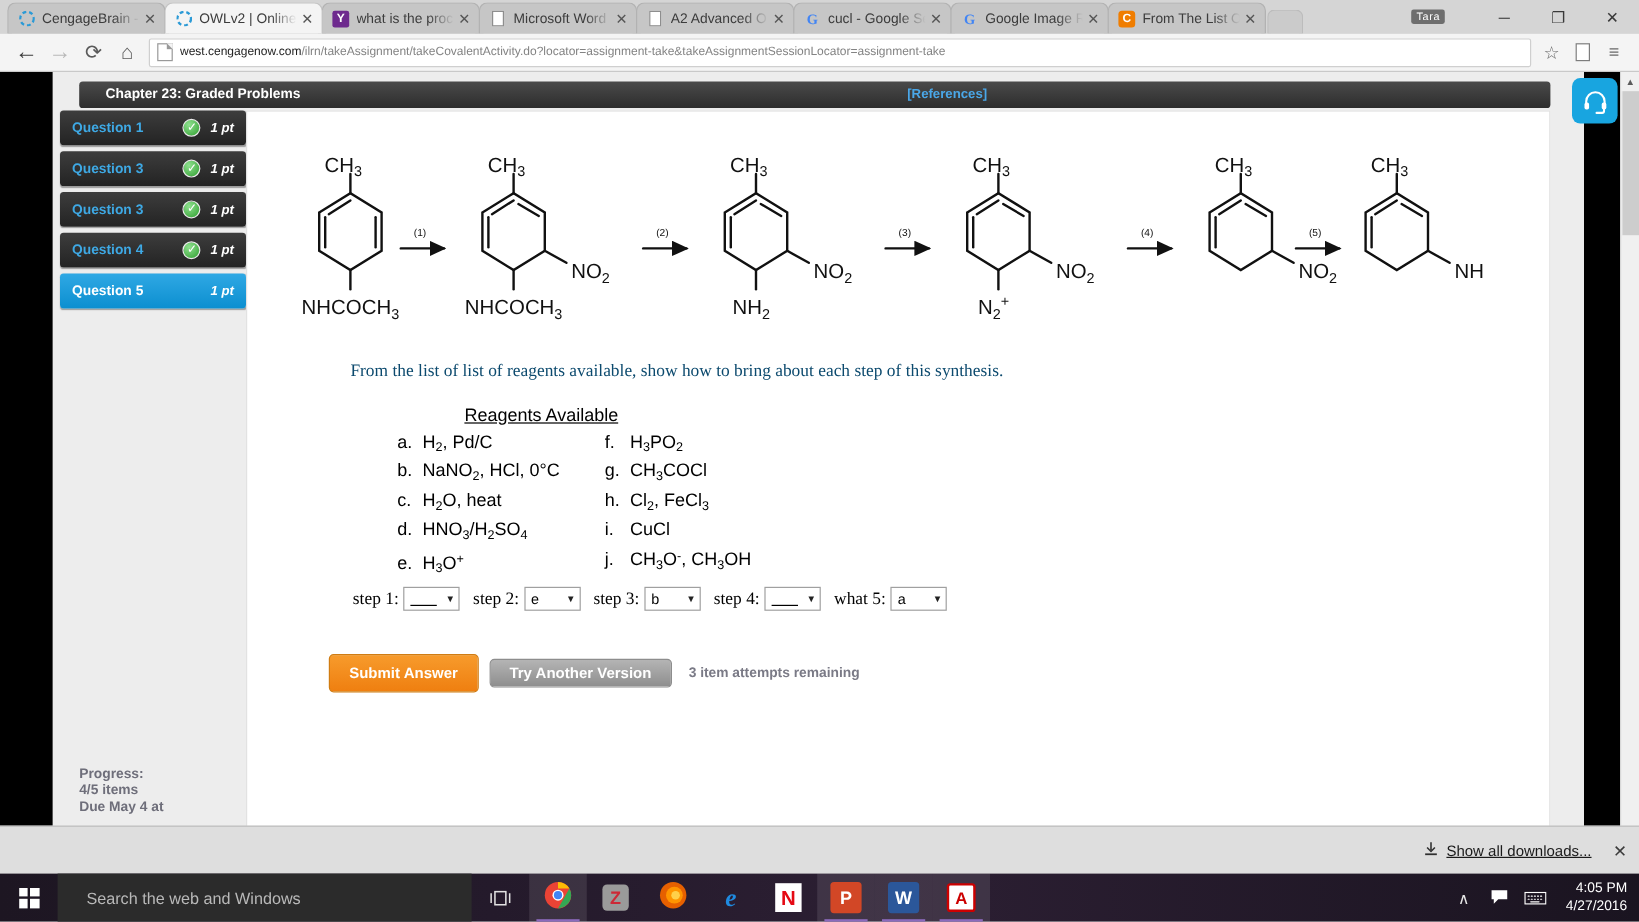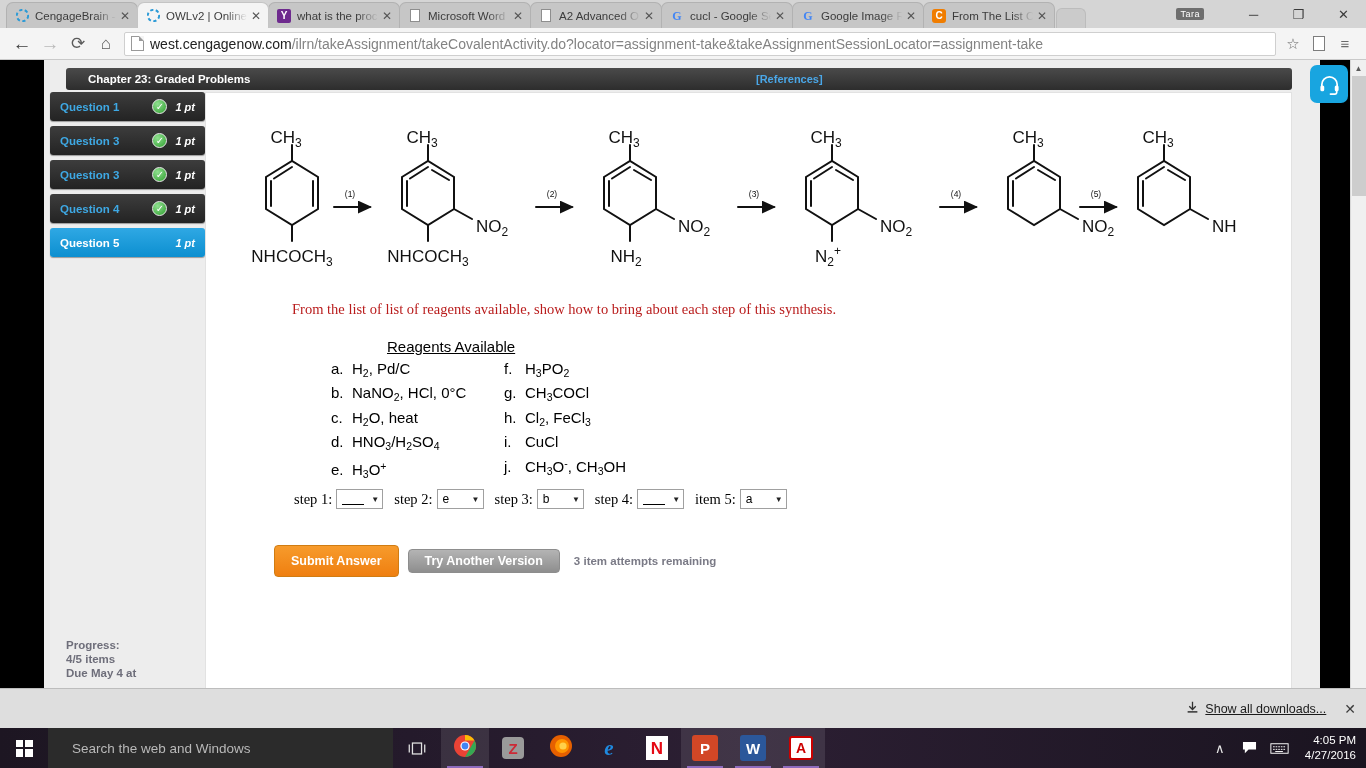--- a/index.html
+++ b/index.html
@@ -60,21 +60,21 @@
 
   
   #toolbar {
     height: 32px; background: #f4f4f4; display: flex; align-items: center;
     padding: 0 8px; border-bottom: 1px solid #c9c9c9;
   }
   .navicon { width: 28px; height: 28px; display: flex; align-items: center; justify-content: center; color: #5a5a5a; }
   #urlbar {
     flex: 1 1 auto; height: 24px; background: #fff; border: 1px solid #cfcfcf;
     border-radius: 2px; display: flex; align-items: center; padding: 0 6px;
-    margin: 0 4px; font-size: 14px;
+    margin: 0 4px; font-size: 10px;
   }
   #urlbar .pagecue { width: 13px; height: 15px; border: 1px solid #999; background:#fff; margin-right: 6px; position: relative; }
   #urlbar .pagecue:after { content:''; position:absolute; right:-1px; top:-1px; border-width:0 5px 5px 0; border-style:solid; border-color:#f4f4f4 #f4f4f4 #999 #999; }
   #urlbar .u-host { color: #222; }
   #urlbar .u-path { color: #838383; }
   .tbicon { width: 26px; height: 26px; display: flex; align-items: center; justify-content: center; color: #6a6a6a; font-size: 15px; }
 
   
   #viewport { position: relative; width: 1366px; height: 660px; background: #fff; overflow: hidden; }
   #leftgutter { position: absolute; left: 0; top: 0; width: 44px; height: 100%; background: #000; }
@@ -118,21 +118,21 @@
   .qitem .qcheck + .qpts { margin-left: 0; }
 
   #progressbox { position: absolute; left: 22px; top: 578px; font-size: 11.5px; color: #6e6e7a; font-weight: bold; line-height: 14px; }
 
   
   #qpanel {
     position: absolute; left: 161px; top: 32px; width: 1087px; height: 617px;
     background: #fff; border: 1px solid #e2e2e2; overflow: hidden;
   }
 
-  #prompt-text { position: absolute; left: 86px; top: 208px; font-family: "Liberation Serif", serif; font-size: 14.5px; color: #b91c1c; }
+  #prompt-text { position: absolute; left: 86px; top: 208px; font-family: "Liberation Serif", serif; font-size: 14.5px; color: #0c4a6e; }
 
   
   #reagents { position: absolute; left: 125px; top: 245px; }
   #reagents .r-title { font-size: 15px; text-decoration: underline; margin-left: 56px; margin-bottom: 4px; }
   #reagents .r-cols { display: flex; }
   #reagents .r-col { display: flex; flex-direction: column; }
   #reagents .r-col:first-child { width: 173px; }
   #reagents .r-item { font-size: 15px; line-height: 20.5px; white-space: nowrap; }
   #reagents .r-key { display: inline-block; width: 21px; }
   sub { font-size: 70%; vertical-align: -0.28em; }
@@ -506,21 +506,21 @@
               </span>
             </div>
             <div class="step-grp">
               <span class="step-lab">step 4:</span>
               <span class="sel">
                 <span class="blankval"></span>
                 <span class="caret">▼</span>
               </span>
             </div>
             <div class="step-grp">
-              <span class="step-lab">item 5:</span>
+              <span class="step-lab">what 5:</span>
               <span class="sel">
                 <span>a</span>
                 <span class="caret">▼</span>
               </span>
             </div>
           </div>
 
         <div id="btnrow">
           <div id="btn-submit">Submit Answer</div>
           <div id="btn-try">Try Another Version</div>

